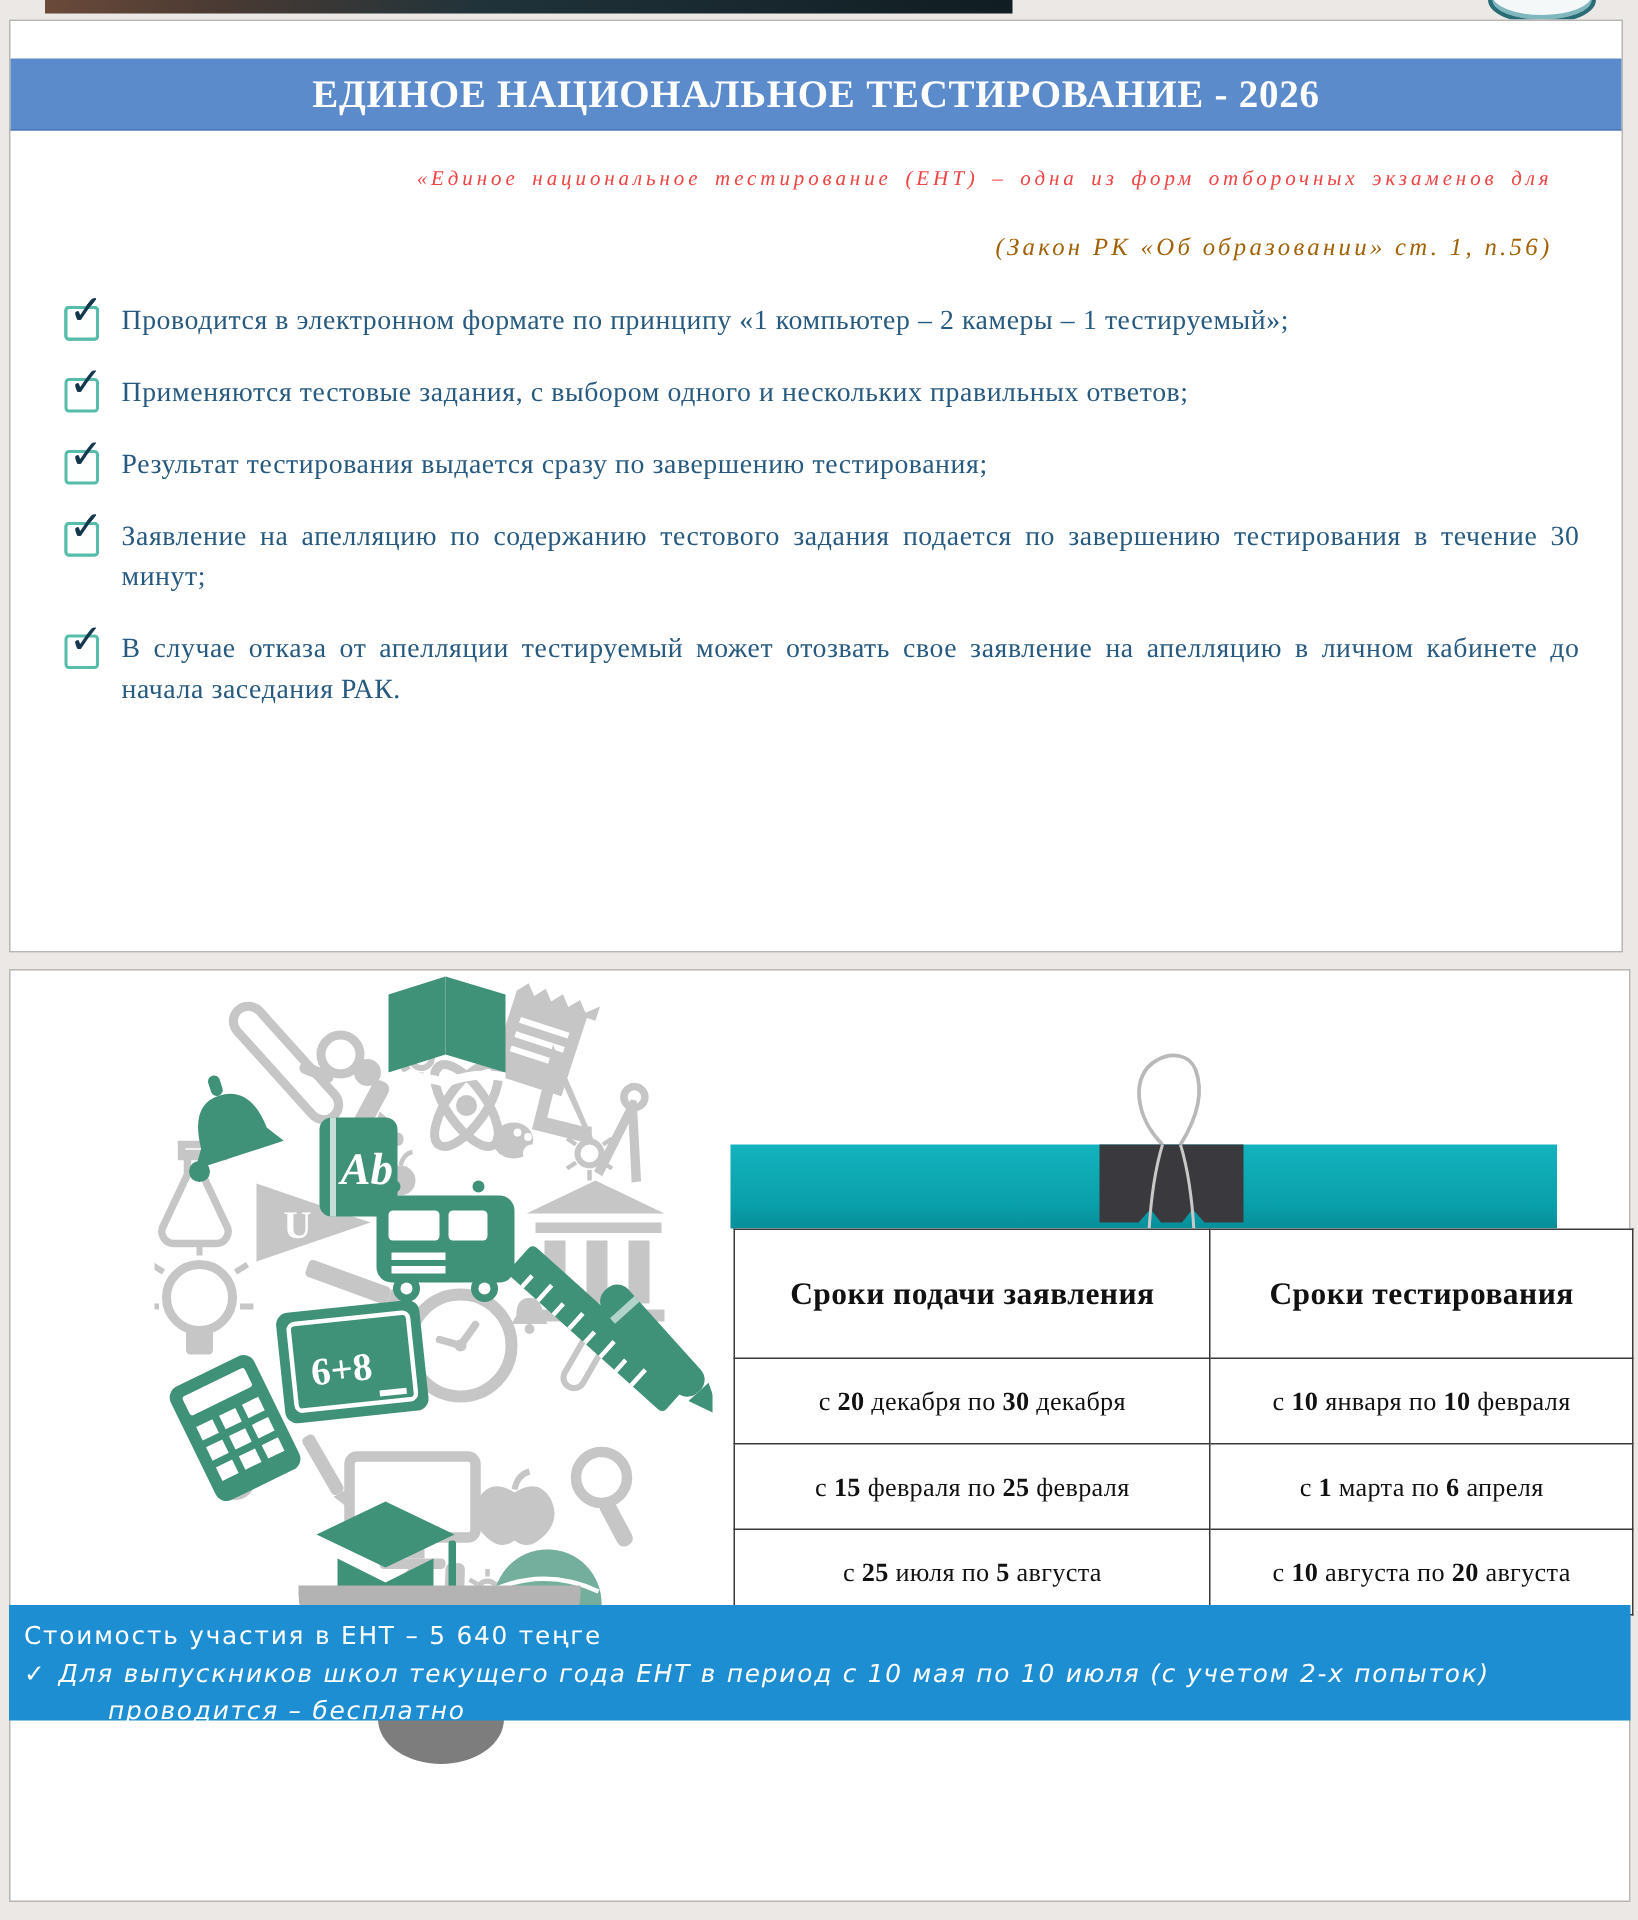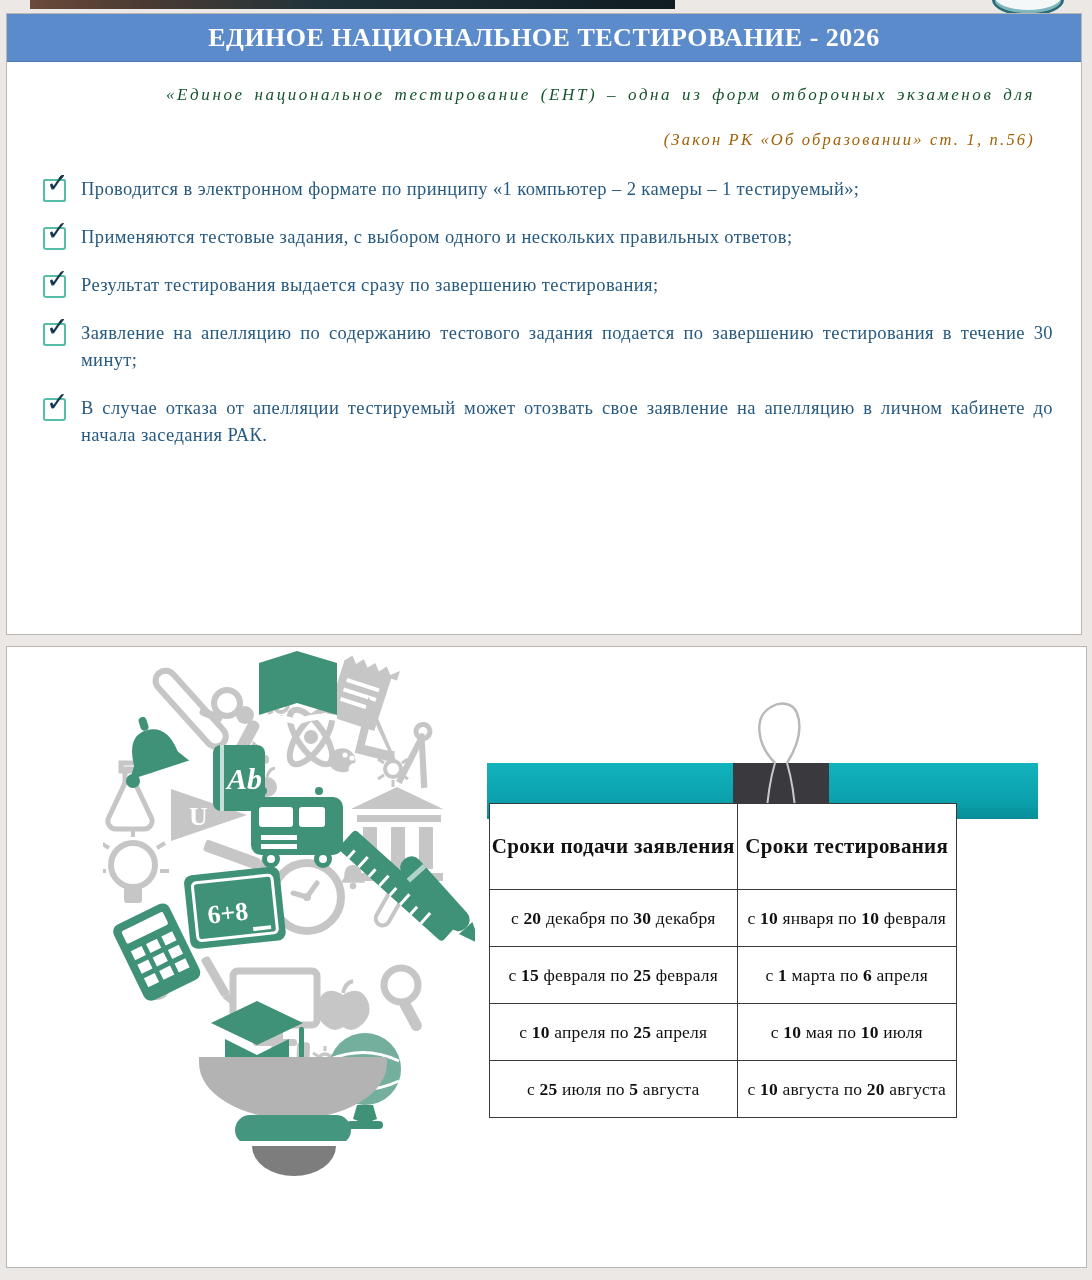--- a/index.html
+++ b/index.html
@@ -32,36 +32,36 @@
   }
   .panel1{top:13px;width:1076px;height:622px;}
   .panel2{top:646px;width:1081px;height:622px;}
 
   .blue-bar{
     background:#5b8bcb;
     border-bottom:1px solid #4a79b8;
     color:#ffffff;
     text-align:center;
   }
-  .panel1 .blue-bar{height:47px;line-height:47px;}
+  .panel1 .blue-bar{height:47px;line-height:47px;margin-top:25px;}
   .panel2 .blue-bar{height:45px;line-height:45px;}
   .blue-bar h1,.blue-bar h2{
     margin:0;display:inline;
     font-size:26px;font-weight:bold;letter-spacing:.5px;
     font-family:"Liberation Serif",serif;
   }
   .panel2 .blue-bar h2{font-size:24px;}
 
   
   .quote{
     margin:22px 46px 0 120px;
     text-align:right;
     font-style:italic;
-    color:#14532d;
-    font-size:17px;
+    color:#ef4444;
+    font-size:14px;
     letter-spacing:2.6px;
     line-height:22px;
     word-spacing:3px;
   }
   .law{
     margin:24px 46px 0 0;
     text-align:right;
     font-style:italic;
     color:#a16207;
     font-size:16.5px;
@@ -105,22 +105,22 @@
   .bulb-illustration{position:absolute;left:96px;top:2px;}
 
   .teal-bar{
     position:absolute;left:480px;top:116px;
     width:551px;height:56px;
     background:linear-gradient(180deg,#12b3bd 0%,#0aa0ab 70%,#078e99 100%);
   }
   .binder-clip{position:absolute;left:712px;top:52px;}
 
   .dl-table{
-    position:absolute;left:482px;top:156px;
-    width:468px;
+    position:absolute;left:482px;top:172px;
+    width:600px;
     border-collapse:collapse;
     background:#fff;
     font-family:"Liberation Serif",serif;
   }
   .dl-table th,.dl-table td{
     border:1.5px solid #3a3a3a;
     text-align:center;
     color:#111;
   }
   .dl-table th{
@@ -437,24 +437,27 @@
       <tbody id="dl-rows">
           <tr>
             <td>с <b>20</b> декабря по <b>30</b> декабря</td>
             <td>с <b>10</b> января по <b>10</b> февраля</td>
           </tr>
           <tr>
             <td>с <b>15</b> февраля по <b>25</b> февраля</td>
             <td>с <b>1</b> марта по <b>6</b> апреля</td>
           </tr>
           <tr>
-            <td>с <b>10</b> апреля по <b>25</b> апреля</td>
-            <td>с <b>10</b> мая по <b>10</b> июля</td>
-          </tr>
-          <tr>
             <td>с <b>25</b> июля по <b>5</b> августа</td>
             <td>с <b>10</b> августа по <b>20</b> августа</td>
           </tr>
         </tbody>
     </table>
 
+    <footer class="cost-bar">
+      <div>Стоимость участия  в ЕНТ – 5 640 теңге</div>
+      <div class="cost-note">
+        <span class="tick">✓</span><span>Для выпускников школ текущего года ЕНТ в период с 10 мая по 10 июля (с учетом 2-х попыток)</span><br>
+        <span style="padding-left:28px;">проводится – бесплатно</span>
+      </div>
+    </footer>
   </div>
 </section>
 
 </body></html>

